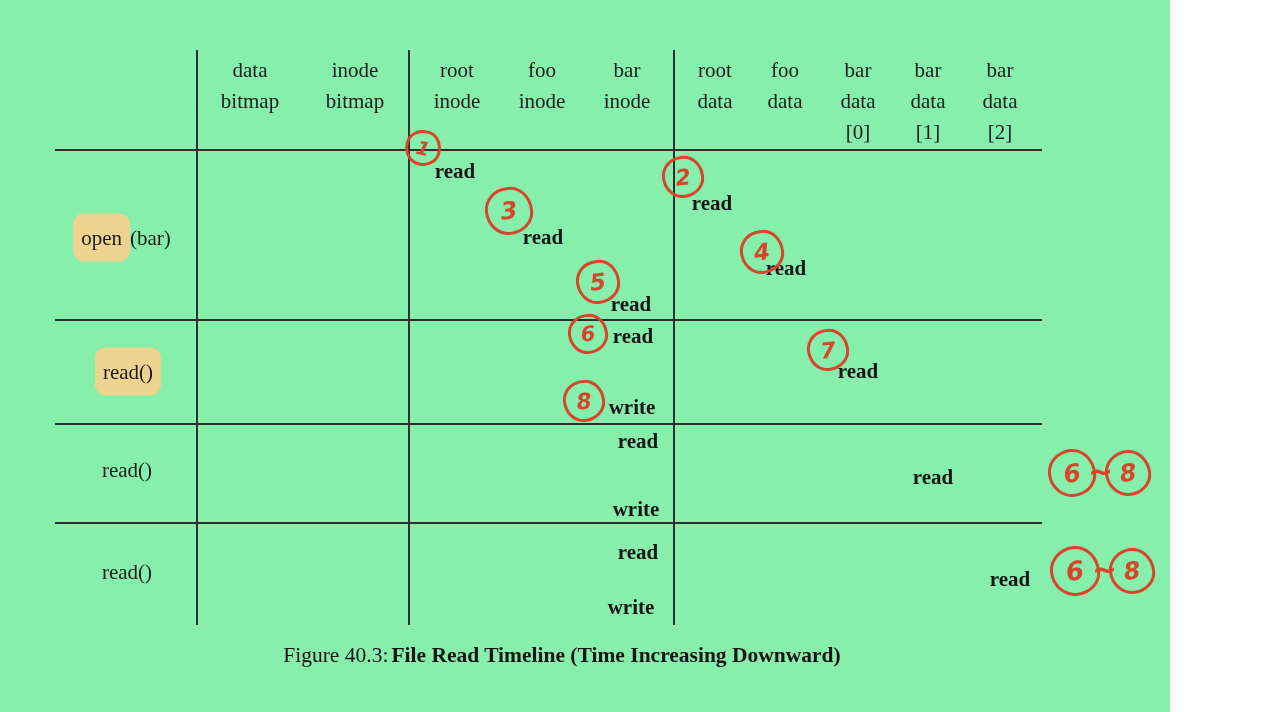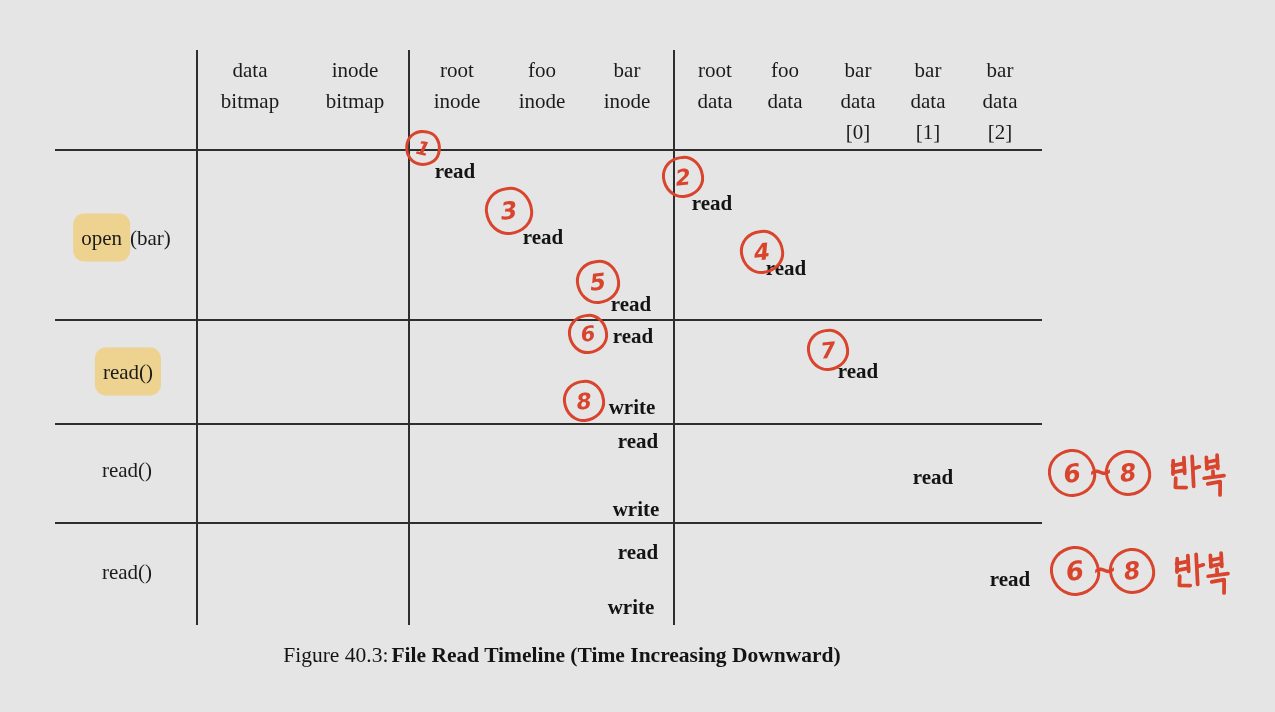--- a/index.html
+++ b/index.html
@@ -1,17 +1,17 @@
 <!DOCTYPE html>
 <html><head>
 <meta charset="utf-8">
 <style>
   html,body{margin:0;padding:0;background:#ffffff;}
   #screen{
-    position:relative;width:1275px;height:712px;background:#e5e5e5;overflow:hidden;
+    position:relative;width:1170px;height:712px;background:#86efac;overflow:hidden;
     font-family:"Liberation Serif","DejaVu Serif",serif;color:#1b1b1b;
   }
   
   .vline{position:absolute;width:2px;background:#2e2e2e;}
   .hline{position:absolute;height:2px;background:#2e2e2e;}
   
   .col-head{position:absolute;top:55px;width:120px;display:flex;flex-direction:column;
     text-align:center;font-size:21px;line-height:31px;color:#1b1b1b;}
   
   .row-label{position:absolute;transform:translate(-50%,-50%);font-size:21px;white-space:nowrap;}

